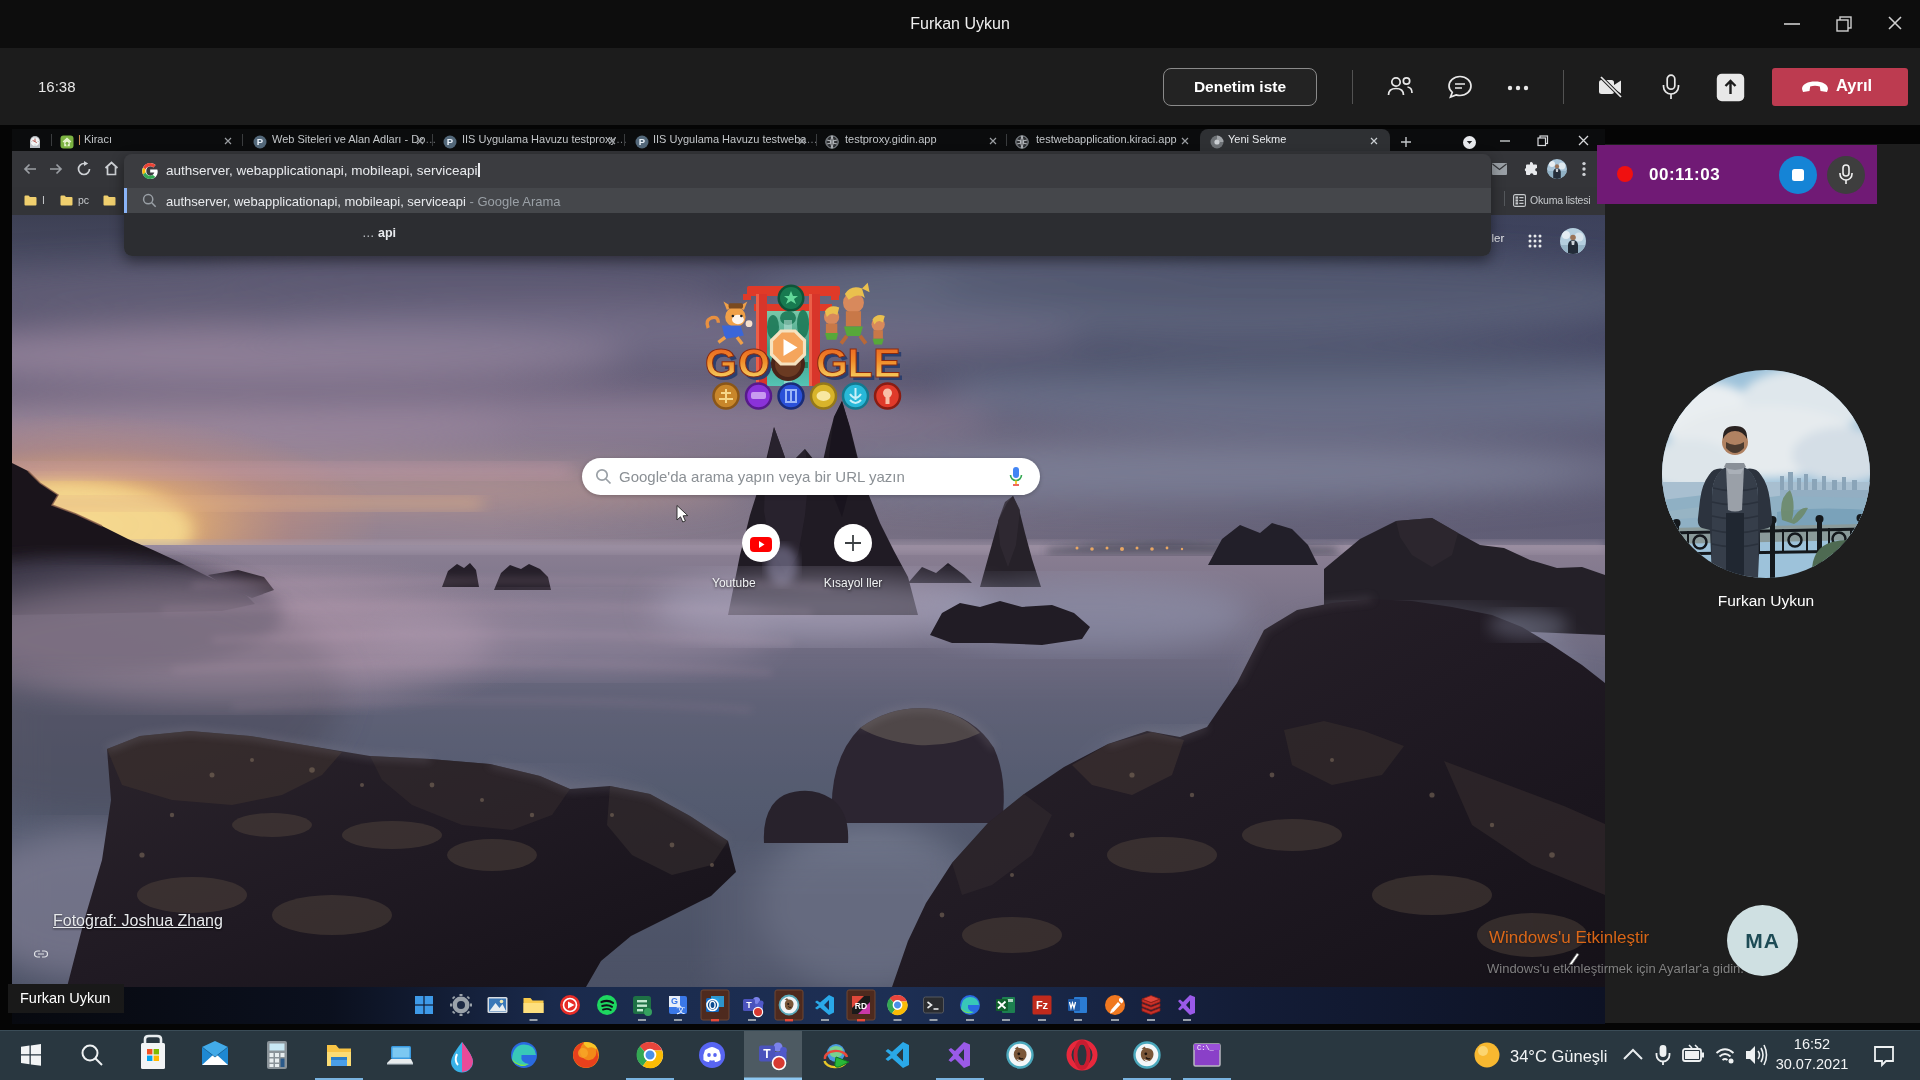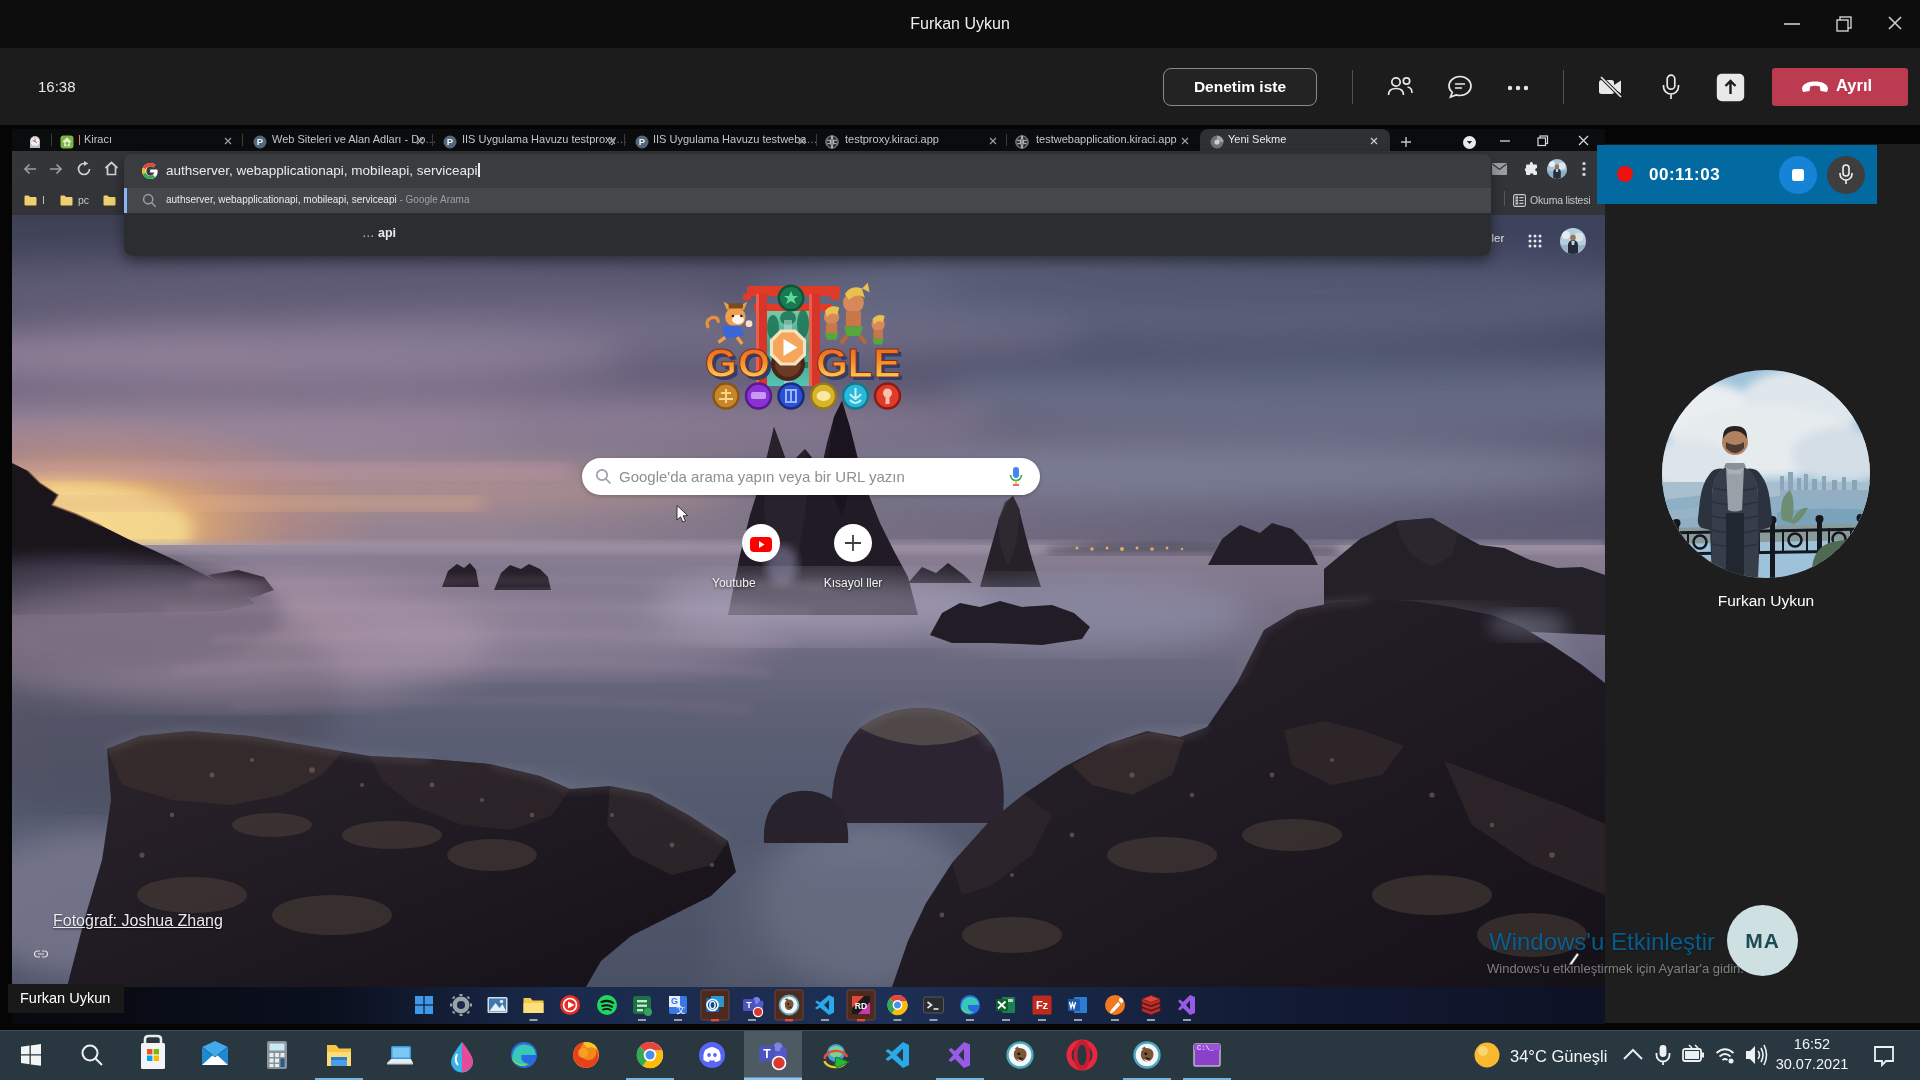--- a/index.html
+++ b/index.html
@@ -129,21 +129,21 @@
     <svg class="abs tx" style="left:786px;top:8px" width="8" height="8" viewBox="0 0 8 8">
         <path d="M1,1 L7,7 M7,1 L1,7" stroke="#9b9ea2" stroke-width="1.2"></path>
       </svg>
     <div class="abs" style="left:804px;top:5px;width:1px;height:12px;background:#3a3c3e;"></div>
 
     <svg class="abs" style="left:813px;top:6px" width="14" height="14" viewBox="0 0 14 14">
         <circle cx="7" cy="7" r="6.2" fill="#2f3134" stroke="#9aa0a6" stroke-width="1"></circle>
         <path d="M2,5 Q7,7.5 12,5 M2,9 Q7,6.5 12,9" stroke="#c8ccd0" stroke-width="0.9" fill="none"></path>
         <path d="M7,0.8 Q4,7 7,13.2 M7,0.8 Q10,7 7,13.2" stroke="#c8ccd0" stroke-width="0.9" fill="none"></path>
       </svg>
-    <div class="abs" style="left:833px;top:4px;">testproxy.kiraci.app</div>
+    <div class="abs" style="left:833px;top:4px;">testproxy.gidin.app</div>
     <svg class="abs tx" style="left:977px;top:8px" width="8" height="8" viewBox="0 0 8 8">
         <path d="M1,1 L7,7 M7,1 L1,7" stroke="#9b9ea2" stroke-width="1.2"></path>
       </svg>
     <div class="abs" style="left:994px;top:5px;width:1px;height:12px;background:#3a3c3e;"></div>
 
     <svg class="abs" style="left:1003px;top:6px" width="14" height="14" viewBox="0 0 14 14">
         <circle cx="7" cy="7" r="6.2" fill="#2f3134" stroke="#9aa0a6" stroke-width="1"></circle>
         <path d="M2,5 Q7,7.5 12,5 M2,9 Q7,6.5 12,9" stroke="#c8ccd0" stroke-width="0.9" fill="none"></path>
         <path d="M7,0.8 Q4,7 7,13.2 M7,0.8 Q10,7 7,13.2" stroke="#c8ccd0" stroke-width="0.9" fill="none"></path>
       </svg>
@@ -627,21 +627,21 @@
         <path d="M15.3,6.6 L8.2,6.6 L8.2,9.6 L12.3,9.6 C11.7,11.6 10.1,12.8 8.2,12.8 A4.9,4.9 0 0 1 8.2,3.2 C9.4,3.2 10.5,3.6 11.3,4.4 L13.6,2.1 A8,8 0 1 0 8.2,16 C12.7,16 15.7,12.8 15.7,8.4 C15.7,7.8 15.5,7.2 15.3,6.6 Z" fill="#fff"></path>
         <path d="M1,5 A8,8 0 0 1 8.2,0 C10.2,0 12.2,0.8 13.6,2.1 L11.3,4.4 C10.5,3.6 9.4,3.2 8.2,3.2 C6.1,3.2 4.3,4.5 3.6,6.3 Z" fill="#ea4335"></path>
         <path d="M1,5 A8.2,8.2 0 0 0 1,11.4 L3.6,9.4 A4.9,4.9 0 0 1 3.6,6.3 Z" fill="#fbbc05"></path>
         <path d="M1,11.4 A8,8 0 0 0 8.2,16 C10.2,16 12,15.3 13.4,14.1 L10.9,12.1 C10.1,12.6 9.2,12.8 8.2,12.8 C6.2,12.8 4.4,11.5 3.6,9.4 Z" fill="#34a853"></path>
       </svg>
     <div class="abs" style="left:42px;top:9px;font-size:13.5px;color:#e8eaed;">authserver, webapplicationapi, mobileapi, serviceapi<span style="display:inline-block;width:1.5px;height:14px;background:#e8eaed;vertical-align:-2px;margin-left:1px;"></span></div>
     <svg class="abs" style="left:18px;top:39px" width="15" height="15" viewBox="0 0 17 17">
         <circle cx="7" cy="7" r="5.2" fill="none" stroke="#9aa0a6" stroke-width="1.7"></circle>
         <line x1="11" y1="11" x2="15.5" y2="15.5" stroke="#9aa0a6" stroke-width="1.7"></line>
       </svg>
-    <div class="abs" style="left:42px;top:40px;font-size:10px;color:#e8eaed;">authserver, webapplicationapi, mobileapi, serviceapi <span style="color:#9aa0a6">- Google Arama</span></div>
+    <div class="abs" style="left:42px;top:40px;font-size:13px;color:#e8eaed;">authserver, webapplicationapi, mobileapi, serviceapi <span style="color:#9aa0a6">- Google Arama</span></div>
     <div class="abs" style="left:238px;top:72px;font-size:12.5px;color:#bdc1c6;">… <b style="color:#e8eaed">api</b></div>
   </div>
 
   <div class="abs" id="ptaskbar" style="left:0;top:858px;width:1593px;height:37px;background:linear-gradient(90deg,#07090f 0%,#0b101e 20%,#1a2a4c 34%,#1d2f54 55%,#131c36 78%,#0d1224 100%);">
     <svg class="abs" style="left:0;top:0" width="1593" height="37" viewBox="0 0 1593 37">
 
       <g fill="#4e2a1e" stroke="#6e4632" stroke-width="1">
           <rect x="689" y="3" width="28" height="30" rx="2"></rect>
           <rect x="763" y="3" width="28" height="30" rx="2"></rect>
           <rect x="835" y="3" width="28" height="30" rx="2"></rect>
@@ -826,21 +826,21 @@
         <rect x="699" y="32" width="8" height="2.4"></rect>
           <rect x="773" y="32" width="8" height="2.4"></rect>
           <rect x="845" y="32" width="8" height="2.4"></rect>
       </g>
     </svg>
   </div>
 </div>
 
 <div class="abs" id="rail" style="left:1605px;top:144px;width:315px;height:879px;background:#1e1e1e;"></div>
 
-<div class="abs" style="left:1597px;top:145px;width:280px;height:59px;background:#0369a1;">
+<div class="abs" style="left:1597px;top:145px;width:280px;height:59px;background:#701a75;">
   <div class="abs" style="left:20px;top:21px;width:16px;height:16px;border-radius:50%;background:#f01010;"></div>
   <div class="abs" style="left:52px;top:20px;color:#fff;font-size:17px;font-weight:bold;letter-spacing:0.5px;">00:11:03</div>
   <div class="abs" style="left:182px;top:11px;width:38px;height:38px;border-radius:50%;background:#1584d6;"></div>
   <div class="abs" style="left:195px;top:24px;width:12px;height:12px;border-radius:2.5px;background:#fff;"></div>
   <div class="abs" style="left:230px;top:11px;width:38px;height:38px;border-radius:50%;background:#3e3e3e;"></div>
   <svg class="abs" style="left:241px;top:19px" width="16" height="22" viewBox="0 0 16 22">
     <rect x="5" y="1" width="6" height="11" rx="3" fill="none" stroke="#f0f0f0" stroke-width="1.6"></rect>
     <path d="M2,9 L2,10 A6,6 0 0 0 14,10 L14,9" fill="none" stroke="#f0f0f0" stroke-width="1.6"></path>
     <line x1="8" y1="16" x2="8" y2="20" stroke="#f0f0f0" stroke-width="1.6"></line>
   </svg>
@@ -938,21 +938,21 @@
       <path d="M64,78 Q73,88 82,78 L82,72 Q73,78 64,72 Z" fill="#3a2f28" opacity="0.85"></path>
       <path d="M62,97 Q73,103 84,97 L82,93 L64,93 Z" fill="#8a9098"></path>
     </g>
   </svg>
 </div>
 <div class="abs" style="left:1666px;top:592px;width:200px;text-align:center;color:#fff;font-size:15.5px;">Furkan Uykun</div>
 
 <div class="abs" style="left:1727px;top:905px;width:71px;height:71px;border-radius:50%;background:#cfe0e2;"></div>
 <div class="abs" style="left:1727px;top:905px;width:71px;height:71px;text-align:center;line-height:71px;color:#1d4b55;font-size:21px;font-weight:bold;letter-spacing:1px;">MA</div>
 
-<div class="abs" style="left:1489px;top:928px;font-size:24px;color:#0369a1;opacity:0.85;text-shadow:0 1px 2px rgba(0,0,0,0.4);">Windows'u Etkinleştir</div>
+<div class="abs" style="left:1489px;top:928px;font-size:17px;color:#f97316;opacity:0.85;text-shadow:0 1px 2px rgba(0,0,0,0.4);">Windows'u Etkinleştir</div>
 <div class="abs" style="left:1487px;top:961px;font-size:13px;color:#9a9a9a;opacity:0.8;text-shadow:0 1px 2px rgba(0,0,0,0.4);">Windows'u etkinleştirmek için Ayarlar'a gidin.</div>
 <svg class="abs" style="left:1567px;top:950px" width="14" height="16" viewBox="0 0 14 16">
     <path d="M3,13 L10,3 L12,4.5 L5,14.5 L2,15 Z" fill="#fff" stroke="#555" stroke-width="0.8"></path>
   </svg>
 
 <div class="abs" style="left:8px;top:984px;width:116px;height:29px;background:#191919;color:#fff;font-size:14.5px;line-height:29px;padding-left:12px;">Furkan Uykun</div>
 
 <div class="abs" id="htaskbar" style="left:0;top:1030px;width:1920px;height:50px;background:#293740;border-top:1px solid #3a4c57;">
 <svg class="abs" style="left:0;top:0" width="1920" height="50" viewBox="0 0 1920 50">
 

